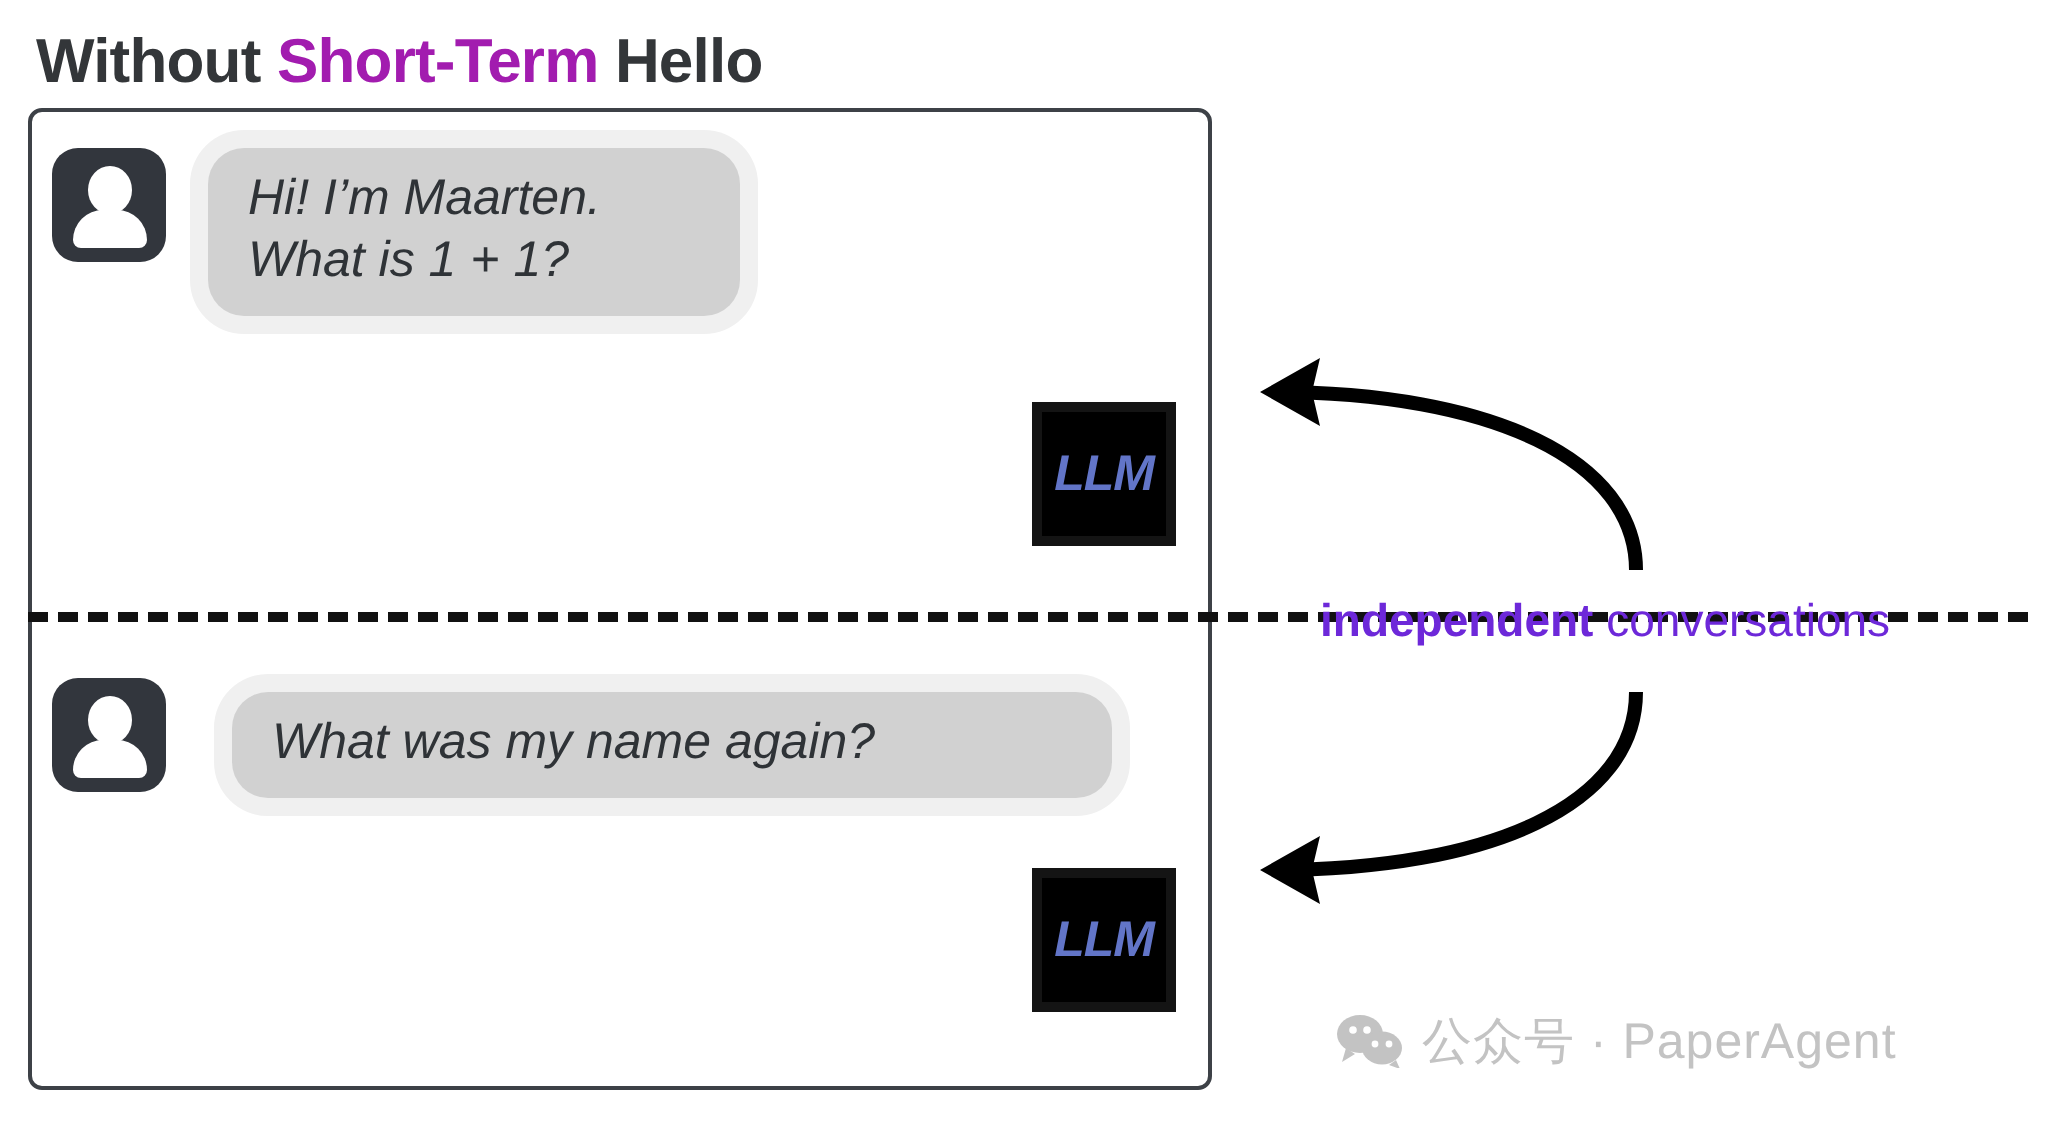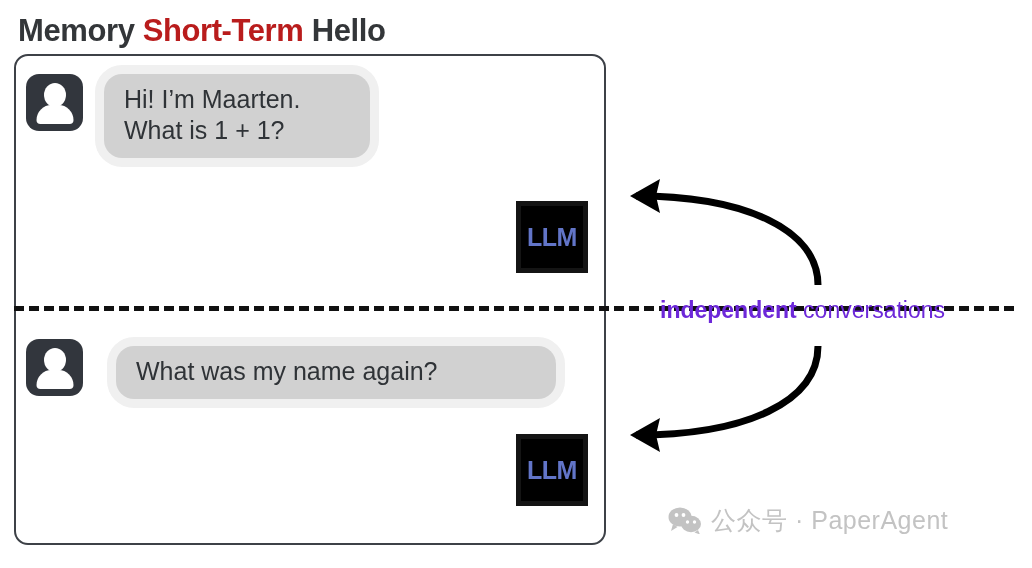--- a/index.html
+++ b/index.html
@@ -22,33 +22,34 @@
   #title {
     position: absolute;
     left: 18px;
     top: 13px;
     font-size: 31px;
     font-weight: bold;
     letter-spacing: -0.4px;
     color: #333639;
     white-space: nowrap;
   }
-  #title .accent { color: #b91c1c; }
+  #title .accent { color: #a21caf; }
 
   
   #panel {
     position: absolute;
     left: 14px;
     top: 54px;
     width: 592px;
     height: 491px;
     border: 2px solid #3d4147;
-    border-radius: 14px;
-    background: #ffffff;
-    box-sizing: border-box;
+    border-radius: 7px;
+    background: #ffffff;
+    box-sizing: border-box;
+    font-style: italic;
   }
 
   
   #divider {
     position: absolute;
     left: 14px;
     top: 306px;
     width: 1000px;
     height: 0;
     border-top: 5px dashed #111111;
@@ -156,21 +157,21 @@
     white-space: nowrap;
   }
   #watermark .wm-text { letter-spacing: 0.5px; }
 </style>
 </head>
 <body>
 
 <div id="stage">
 
   <div id="title">
-    <span>Memory </span><span class="accent">Short-Term</span><span> Hello</span>
+    <span>Without </span><span class="accent">Short-Term</span><span> Hello</span>
   </div>
 
   <div id="panel">
 
     <div class="avatar" style="left:10px; top:18px;">
       <div class="head"></div>
       <div class="body"></div>
     </div>
 
     <div class="bubble-user" style="left:88px; top:18px; width:266px;">

